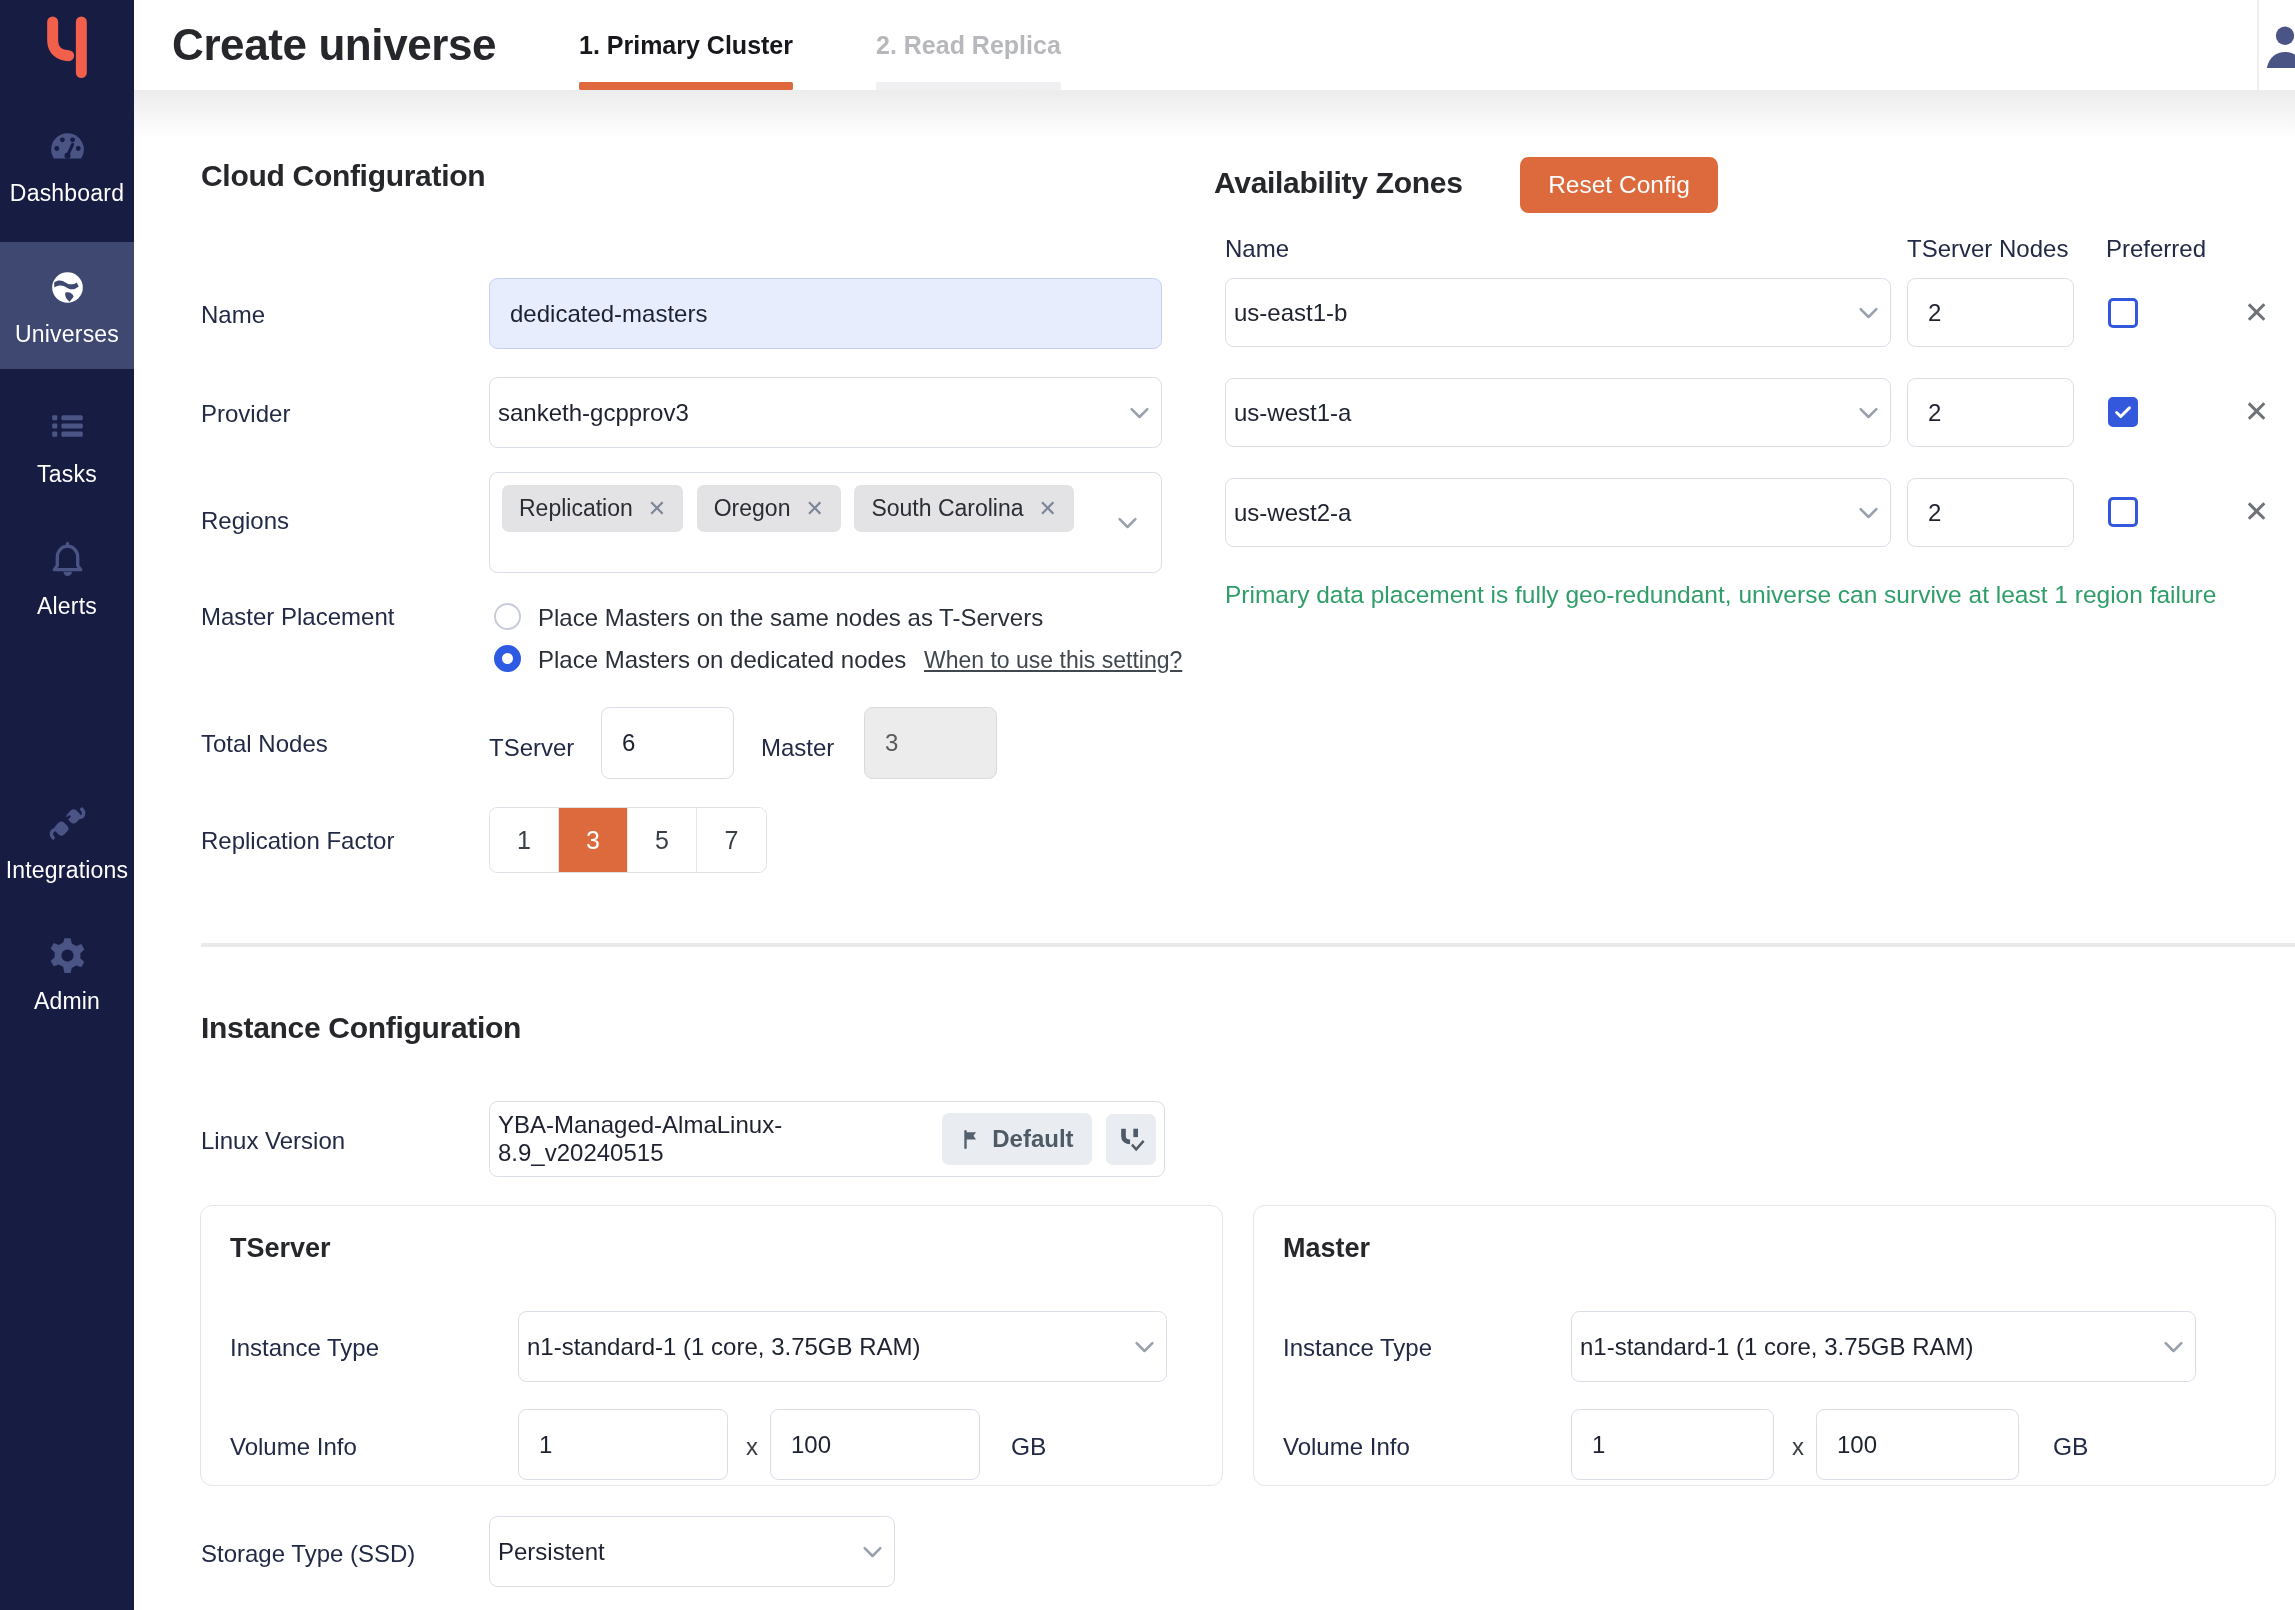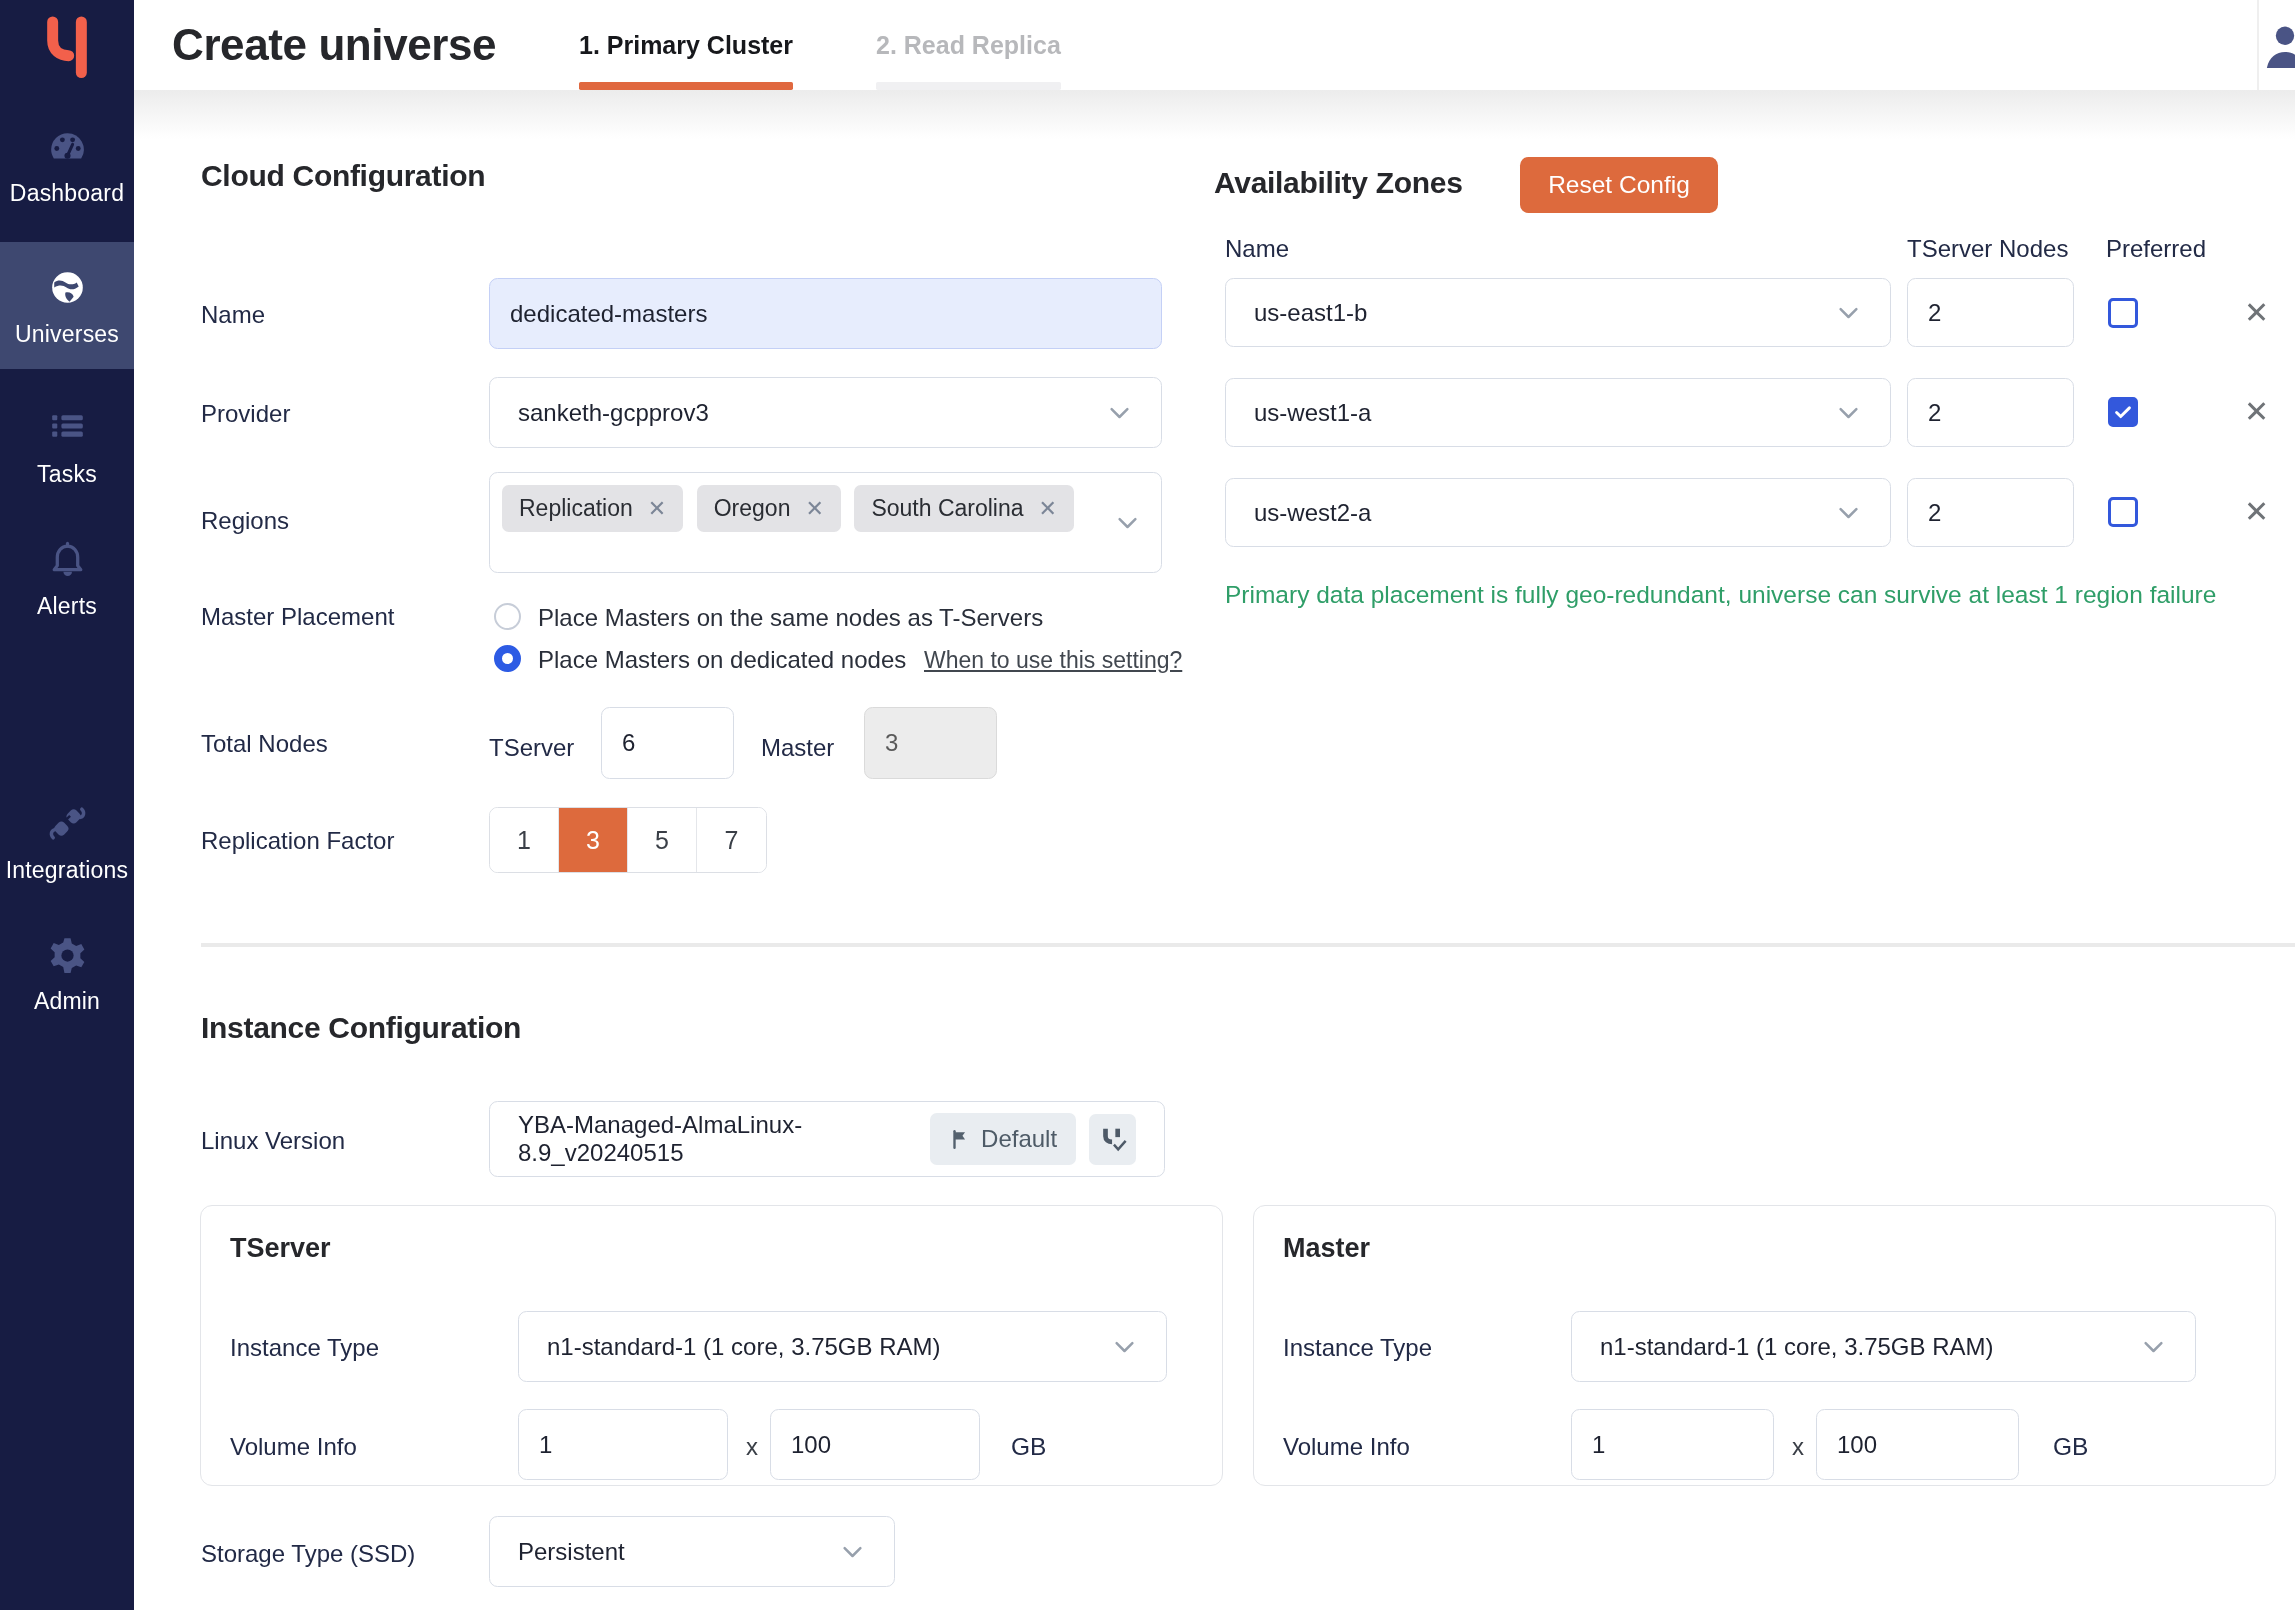--- a/index.html
+++ b/index.html
@@ -24,21 +24,21 @@
   .tab.active::after { background:#E0683F; }
   .tab1 { left:445px; }
   .tab2 { left:742px; }
   .topbar-vline { position:absolute; right:37px; top:0; width:1.7px; height:90px; background:#EFEFEF; }
   .topbar-user { position:absolute; right:-12px; top:22px; width:46px; height:46px; overflow:hidden; }
   .header-shadow { position:absolute; left:134px; top:90px; width:2162px; height:49px; background:linear-gradient(#ECECEC, rgba(255,255,255,0)); z-index:3; }
 
   
   .section-heading { position:absolute; font-size:30px; font-weight:800; color:#26272B; letter-spacing:-0.3px; }
   .lbl { position:absolute; font-size:24px; color:#222A46; }
-  .field { position:absolute; background:#fff; border:1.7px solid #D8DDE6; border-radius:8.5px; display:flex; align-items:center; padding:0 28px; font-size:24px; color:#1E2230; }
+  .field { position:absolute; background:#fff; border:1.7px solid #D8DDE6; border-radius:8.5px; display:flex; align-items:center; padding:0 8px; font-size:24px; color:#1E2230; }
   .field .chev { margin-left:auto; width:27px; height:27px; flex:none; }
   input.txt { position:absolute; background:#fff; border:1.7px solid #D8DDE6; border-radius:8.5px; padding:0 20px; font-size:24px; color:#1E2230; font-family:"Liberation Sans", sans-serif; outline:none; }
   input.txt:disabled { background:#ECECEC; border-color:#DADADA; color:#5A5A5A; }
   .focused-input { background:#E7EDFD !important; border-color:#C4D0F6 !important; }
 
   
   .chips-box { align-items:flex-start; padding:12px 20px 12px 12px; }
   .chips-box .chev { margin-top:24px; }
   .chip { display:flex; align-items:center; height:47px; background:#E3E3E6; border-radius:6.8px; padding:0 17px; margin-right:13.5px; font-size:23px; color:#2A2D33; }
   .chip .chip-x { margin-left:15px; font-size:22px; color:#7C8697; cursor:pointer; }
@@ -61,21 +61,21 @@
   .az-btn { position:absolute; background:#DD6A3D; color:#fff; border:none; border-radius:8.5px; font-size:24.5px; font-family:"Liberation Sans", sans-serif; display:flex; align-items:center; justify-content:center; cursor:pointer; }
   .az-colhead { position:absolute; font-size:24px; color:#222A46; }
   .az-x { position:absolute; font-size:30px; color:#6F7377; font-weight:300; cursor:pointer; line-height:1; }
   .checkbox { position:absolute; width:30px; height:30px; border:3px solid #3358DC; border-radius:5px; background:#fff; display:flex; align-items:center; justify-content:center; cursor:pointer; }
   .checkbox svg { display:none; }
   .checkbox.checked { background:#3358DC; }
   .checkbox.checked svg { display:block; }
   .az-msg { position:absolute; font-size:24.5px; color:#2F9E68; }
 
   
-  .badge { display:flex; align-items:center; gap:10px; background:#E9EDF1; border-radius:6.8px; height:52px; padding:0 18.6px; font-size:24px; color:#4E5B67; margin-left:auto; }
+  .badge { display:flex; align-items:center; gap:10px; background:#E9EDF1; border-radius:6.8px; height:52px; padding:0 18.6px; font-size:24px; color:#4E5B67; margin-left:auto;font-weight:bold; }
   .icon-btn { width:51px; height:51px; background:#E9EDF1; border-radius:6.8px; display:flex; align-items:center; justify-content:center; margin-left:13.5px; cursor:pointer; }
   .card { position:absolute; width:1023px; height:281px; background:#fff; border:1.7px solid #E3E5E9; border-radius:12px; }
   .card-title { position:absolute; left:29px; top:27px; font-size:27px; font-weight:800; color:#26272B; }
   .x-sep { position:absolute; font-size:24px; color:#3A3F47; }
   .unit { position:absolute; font-size:24.5px; color:#222A46; }
 </style>
 </head>
 <body>
 
 <div class="page">

